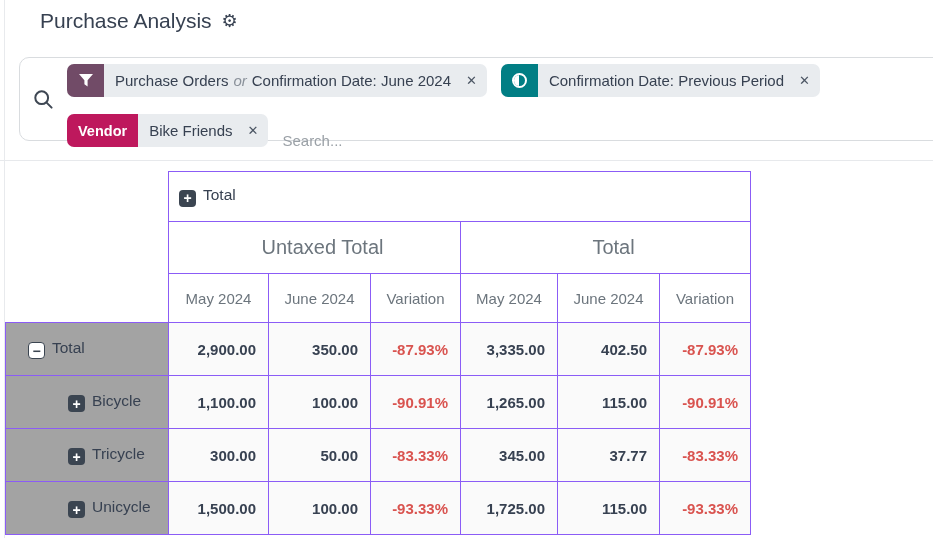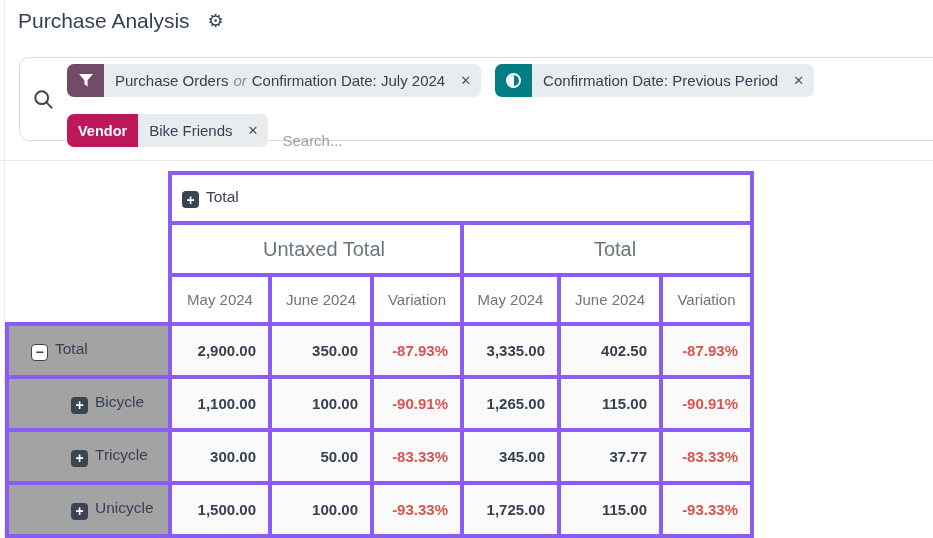--- a/index.html
+++ b/index.html
@@ -2,21 +2,21 @@
 <html><head>
 <meta charset="utf-8">
 <style>
   * { margin:0; padding:0; box-sizing:border-box; }
   html,body { width:933px; height:538px; background:#fff; overflow:hidden;
     font-family:"Liberation Sans","DejaVu Sans",sans-serif; }
   .page { position:relative; width:933px; height:538px; background:#fff; }
   .left-edge { position:absolute; left:4px; top:0; bottom:0; width:1px; background:#e8eaed; }
 
   
-  .titlebar { position:absolute; left:18px; top:9px; display:flex; align-items:center; gap:18px; }
+  .titlebar { position:absolute; left:40px; top:9px; display:flex; align-items:center; gap:10px; }
   .title { font-size:21px; color:#374151; }
   .gear { font-size:18px; color:#374151; cursor:pointer; line-height:1; }
 
   
   .searchbar { position:absolute; left:19px; top:57px; right:-14px; height:84px;
     border:1px solid #d9dcdf; border-radius:10px; background:#fff;
     display:flex; align-items:flex-start; }
   .search-icon-wrap { width:47px; height:100%; display:flex; align-items:center; justify-content:center; flex:0 0 47px; }
   .facet-rows { display:flex; flex-direction:column; gap:7px; padding-top:6px; }
   .facet-row { display:flex; align-items:center; gap:14px; }
@@ -37,21 +37,21 @@
   .icon-adjust::before { content:""; position:absolute; left:0; top:0; width:50%; height:100%; background:#fff; }
   .search-input { border:0; outline:none; font-size:15px; color:#374151; width:220px; height:33px;
     font-family:"Liberation Sans","DejaVu Sans",sans-serif; background:transparent;margin-top:20px; }
   .search-input::placeholder { color:#9aa0a6; opacity:1; }
 
   .panel-sep { position:absolute; left:0; right:0; top:160px; height:1px; background:#e7e9ec; }
 
   
   table.pivot { position:absolute; left:5px; top:171px; border-collapse:collapse; table-layout:fixed;
     font-size:15px; }
-  .pivot th, .pivot td { border:4px solid #8b5cf6; }
+  .pivot th, .pivot td { border:1px solid #8b5cf6; }
   .pivot th.corner { border:0; background:transparent; }
   .pivot thead th { font-weight:400; color:#6c757d; text-align:center; background:#fff; }
   .pivot th.colroot { text-align:left; padding-left:10px; color:#374151; font-size:15.5px; height:50px; cursor:pointer; }
   .pivot tr.measures th { height:52px; font-size:20px; cursor:pointer;padding-left:16px; }
   .pivot tr.periods th { height:49px; cursor:pointer; }
   .pivot tbody tr { height:53px; }
   .pivot tbody th { background:#a3a3a3; font-weight:400; color:#374151; text-align:left;
     padding-left:22px; font-size:15.5px; cursor:pointer; white-space:nowrap; }
   .pivot tbody th.sub { padding-left:62px; }
   .pivot tbody td { background:#fafafa; text-align:right; padding-right:12px;
@@ -85,21 +85,21 @@
       <div class="facet-row">
         <div class="facet">
           <span class="facet-iconbox purple">
             <svg width="14" height="13" viewBox="0 0 14 13">
                 <path d="M0 0h14L8.6 6.2v6.3L5.4 10.3V6.2z" fill="#fff"></path>
               </svg>
           </span>
           <span class="facet-text">
             <span>Purchase Orders</span>
             <span class="facet-or">or</span>
-            <span>Confirmation Date: July 2024</span>
+            <span>Confirmation Date: June 2024</span>
           </span>
           <button class="facet-x">✕</button>
         </div>
         <div class="facet">
           <span class="facet-iconbox teal">
             <span class="icon-adjust"></span>
           </span>
           <span class="facet-text">Confirmation Date: Previous Period</span>
           <button class="facet-x">✕</button>
         </div>

